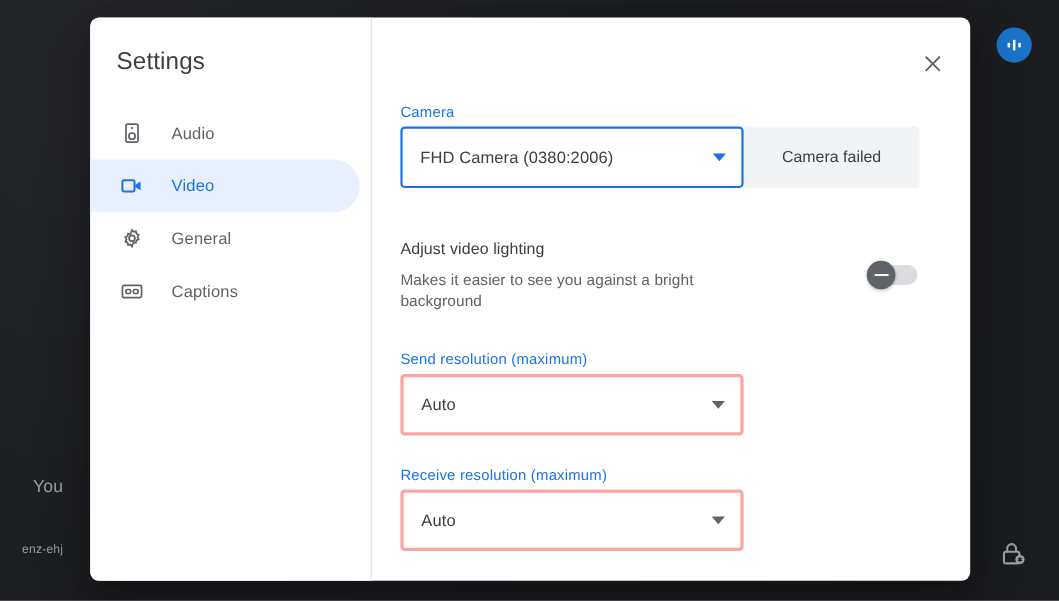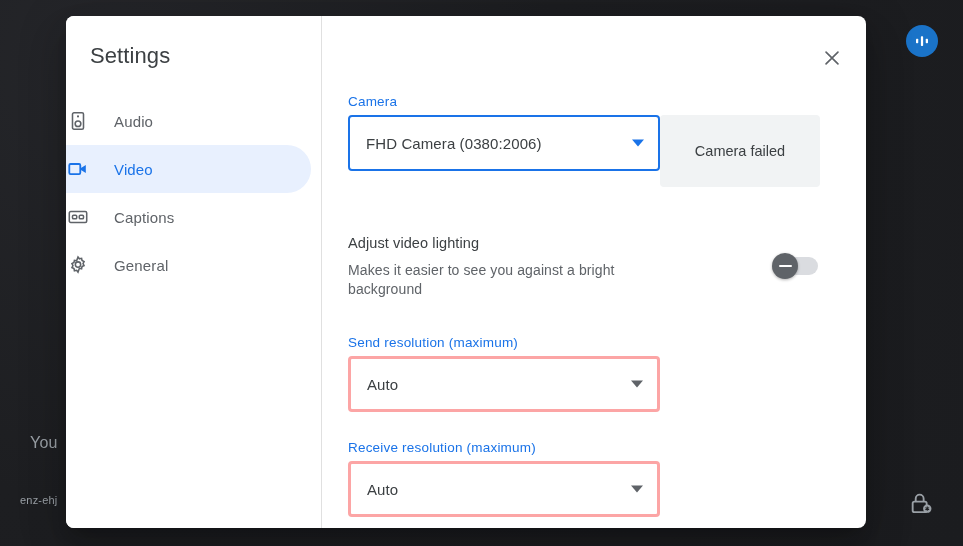--- a/index.html
+++ b/index.html
@@ -52,21 +52,21 @@
     position: absolute;
     left: 908px; top: 490px;
     width: 28px; height: 28px;
     color: #9aa0a6;
   }
   #bg-lock-icon svg { display: block; width: 28px; height: 28px; }
 
   
   #settings-dialog {
     position: absolute;
-    left: 66px; top: 16px;
+    left: 82px; top: 16px;
     width: 800px; height: 512px;
     background: #ffffff;
     border-radius: 8px;
     box-shadow: 0 11px 15px -7px rgba(0,0,0,.2),
                 0 24px 38px 3px rgba(0,0,0,.14),
                 0 9px 46px 8px rgba(0,0,0,.12);
     display: flex;
     overflow: hidden;
   }
 
@@ -89,20 +89,21 @@
   }
 
   #sidebar-nav {
     margin-top: 28px;
   }
 
   .nav-item {
     display: flex;
     align-items: center;
     height: 48px;
+    padding-left: 26px;
     cursor: pointer;
     border-radius: 0 24px 24px 0;
     margin-right: 10px;
     color: #5f6368;
     text-align: center;
   }
   .nav-item .nav-icon {
     width: 24px; height: 24px;
     flex: 0 0 24px;
     display: flex; align-items: center; justify-content: center;
@@ -185,21 +186,21 @@
     transform: translateY(-50%);
     width: 0; height: 0;
     border-left: 6px solid transparent;
     border-right: 6px solid transparent;
     border-top: 7px solid #5f6368;
   }
   .select-box.focused .select-arrow { border-top-color: #1a73e8; }
 
   #camera-status-button {
     width: 160px;
-    height: 72px;
+    height: 56px;
     background: #f1f3f4;
     border: none;
     border-radius: 4px;
     color: #3c4043;
     font-size: 14.5px;
     font-family: "Liberation Sans", sans-serif;
     display: flex; align-items: center; justify-content: center;
     cursor: default;
   }
 
@@ -310,38 +311,38 @@
             <rect x="2.5" y="6.5" width="12" height="11" rx="1.4"></rect>
             <path d="M15.2 11l5.3-3.4v8.8L15.2 13z" fill="currentColor" stroke="none"></path>
           </svg>
         </span>
         <span class="nav-label">Video</span>
       </div>
 
       <div class="nav-item">
         <span class="nav-icon">
           <svg viewBox="0 0 24 24" fill="none" stroke="currentColor" stroke-width="1.7">
+            <path d="M12 3.3l1.5 1.9 2.4-.5.5 2.4 2.2 1.1-1.1 2.2 1.1 2.2-2.2 1.1-.5 2.4-2.4-.5L12 19.7l-1.5-1.9-2.4.5-.5-2.4-2.2-1.1 1.1-2.2-1.1-2.2 2.2-1.1.5-2.4 2.4.5z"></path>
+            <circle cx="12" cy="11.5" r="2.9"></circle>
+          </svg>
+        </span>
+        <span class="nav-label">General</span>
+      </div>
+
+      <div class="nav-item">
+        <span class="nav-icon">
+          <svg viewBox="0 0 24 24" fill="none" stroke="currentColor" stroke-width="1.7">
             <rect x="2.5" y="6" width="19" height="12" rx="1.6"></rect>
             <rect x="6" y="10" width="4.6" height="4" rx="1.2"></rect>
             <rect x="13.4" y="10" width="4.6" height="4" rx="1.2"></rect>
           </svg>
         </span>
         <span class="nav-label">Captions</span>
       </div>
 
-      <div class="nav-item">
-        <span class="nav-icon">
-          <svg viewBox="0 0 24 24" fill="none" stroke="currentColor" stroke-width="1.7">
-            <path d="M12 3.3l1.5 1.9 2.4-.5.5 2.4 2.2 1.1-1.1 2.2 1.1 2.2-2.2 1.1-.5 2.4-2.4-.5L12 19.7l-1.5-1.9-2.4.5-.5-2.4-2.2-1.1 1.1-2.2-1.1-2.2 2.2-1.1.5-2.4 2.4.5z"></path>
-            <circle cx="12" cy="11.5" r="2.9"></circle>
-          </svg>
-        </span>
-        <span class="nav-label">General</span>
-      </div>
-
     </div>
   </div>
 
   <div id="settings-content">
 
     <button id="close-button" aria-label="Close">
       <svg viewBox="0 0 24 24" fill="none" stroke="currentColor" stroke-width="1.8" stroke-linecap="round">
         <path d="M5.5 5.5l13 13M18.5 5.5l-13 13"></path>
       </svg>
     </button>

